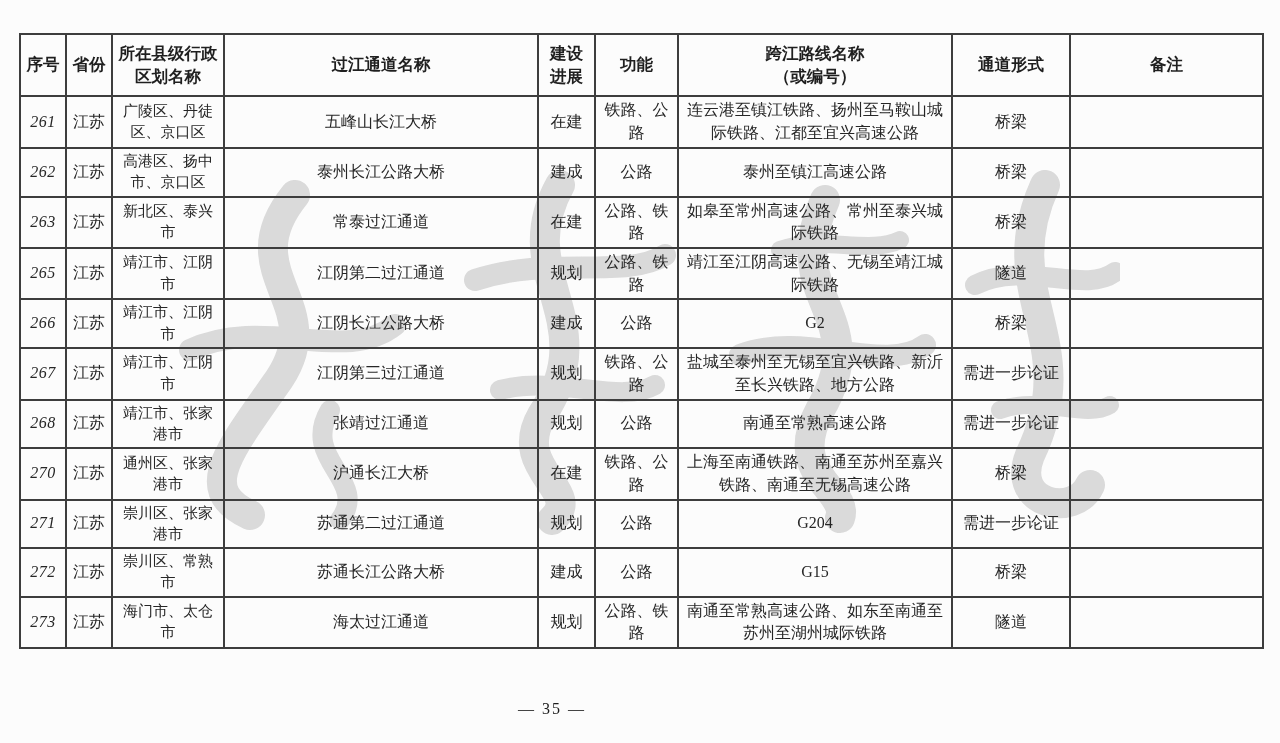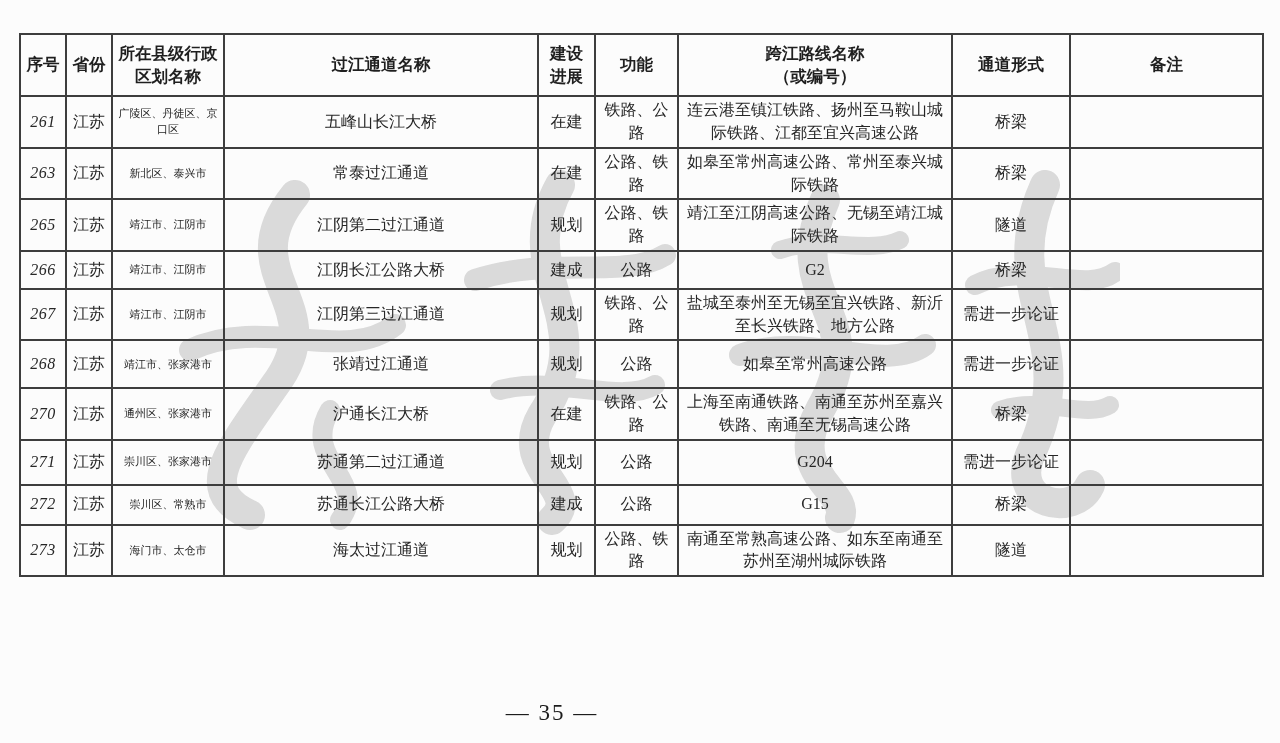--- a/index.html
+++ b/index.html
@@ -44,33 +44,33 @@
     word-break: break-all;
     overflow: hidden;
   }
   .doc-table th {
     font-weight: bold;
     white-space: pre-line;
     height: 56px;
     font-size: 16.5px;
   }
   .doc-table td { color: #262626; }
-  .doc-table td.c2 { font-size: 11px; }       
+  .doc-table td.c2 { font-size: 15px; }       
   .doc-table td.c0 { font-size: 16px; letter-spacing: 0.5px; font-style: italic; }
   
   col.w0 { width: 46px; }  col.w1 { width: 46px; }  col.w2 { width: 112px; }
   col.w3 { width: 314px; } col.w4 { width: 57px; }  col.w5 { width: 83px; }
   col.w6 { width: 274px; } col.w7 { width: 118px; } col.w8 { width: 193px; }
   
   .footer {
     position: absolute;
     left: 0; top: 700px;
     width: 100%;
     text-align: center;
-    font-size: 23px;
+    font-size: 16px;
     letter-spacing: 2px;
     color: #1c1c1c;
     z-index: 1;
   }
 </style>
 </head>
 <body>
 
 <div class="page">
 
@@ -128,20 +128,31 @@
           <td class="c0">261</td>
           <td class="c1">江苏</td>
           <td class="c2">广陵区、丹徒区、京口区</td>
           <td class="c3">五峰山长江大桥</td>
           <td class="c4">在建</td>
           <td class="c5">铁路、公路</td>
           <td class="c6">连云港至镇江铁路、扬州至马鞍山城际铁路、江都至宜兴高速公路</td>
           <td class="c7">桥梁</td>
           <td class="c8"></td>
         </tr>
+        <tr style="height: 47px;">
+          <td class="c0">262</td>
+          <td class="c1">江苏</td>
+          <td class="c2">高港区、扬中市、京口区</td>
+          <td class="c3">泰州长江公路大桥</td>
+          <td class="c4">建成</td>
+          <td class="c5">公路</td>
+          <td class="c6">泰州至镇江高速公路</td>
+          <td class="c7">桥梁</td>
+          <td class="c8"></td>
+        </tr>
         <tr style="height: 48px;">
           <td class="c0">263</td>
           <td class="c1">江苏</td>
           <td class="c2">新北区、泰兴市</td>
           <td class="c3">常泰过江通道</td>
           <td class="c4">在建</td>
           <td class="c5">公路、铁路</td>
           <td class="c6">如皋至常州高速公路、常州至泰兴城际铁路</td>
           <td class="c7">桥梁</td>
           <td class="c8"></td>
@@ -179,21 +190,21 @@
           <td class="c7">需进一步论证</td>
           <td class="c8"></td>
         </tr>
         <tr style="height: 48px;">
           <td class="c0">268</td>
           <td class="c1">江苏</td>
           <td class="c2">靖江市、张家港市</td>
           <td class="c3">张靖过江通道</td>
           <td class="c4">规划</td>
           <td class="c5">公路</td>
-          <td class="c6">如皋至常州高速公路</td>
+          <td class="c6">南通至常熟高速公路</td>
           <td class="c7">需进一步论证</td>
           <td class="c8"></td>
         </tr>
         <tr style="height: 48px;">
           <td class="c0">270</td>
           <td class="c1">江苏</td>
           <td class="c2">通州区、张家港市</td>
           <td class="c3">沪通长江大桥</td>
           <td class="c4">在建</td>
           <td class="c5">铁路、公路</td>

